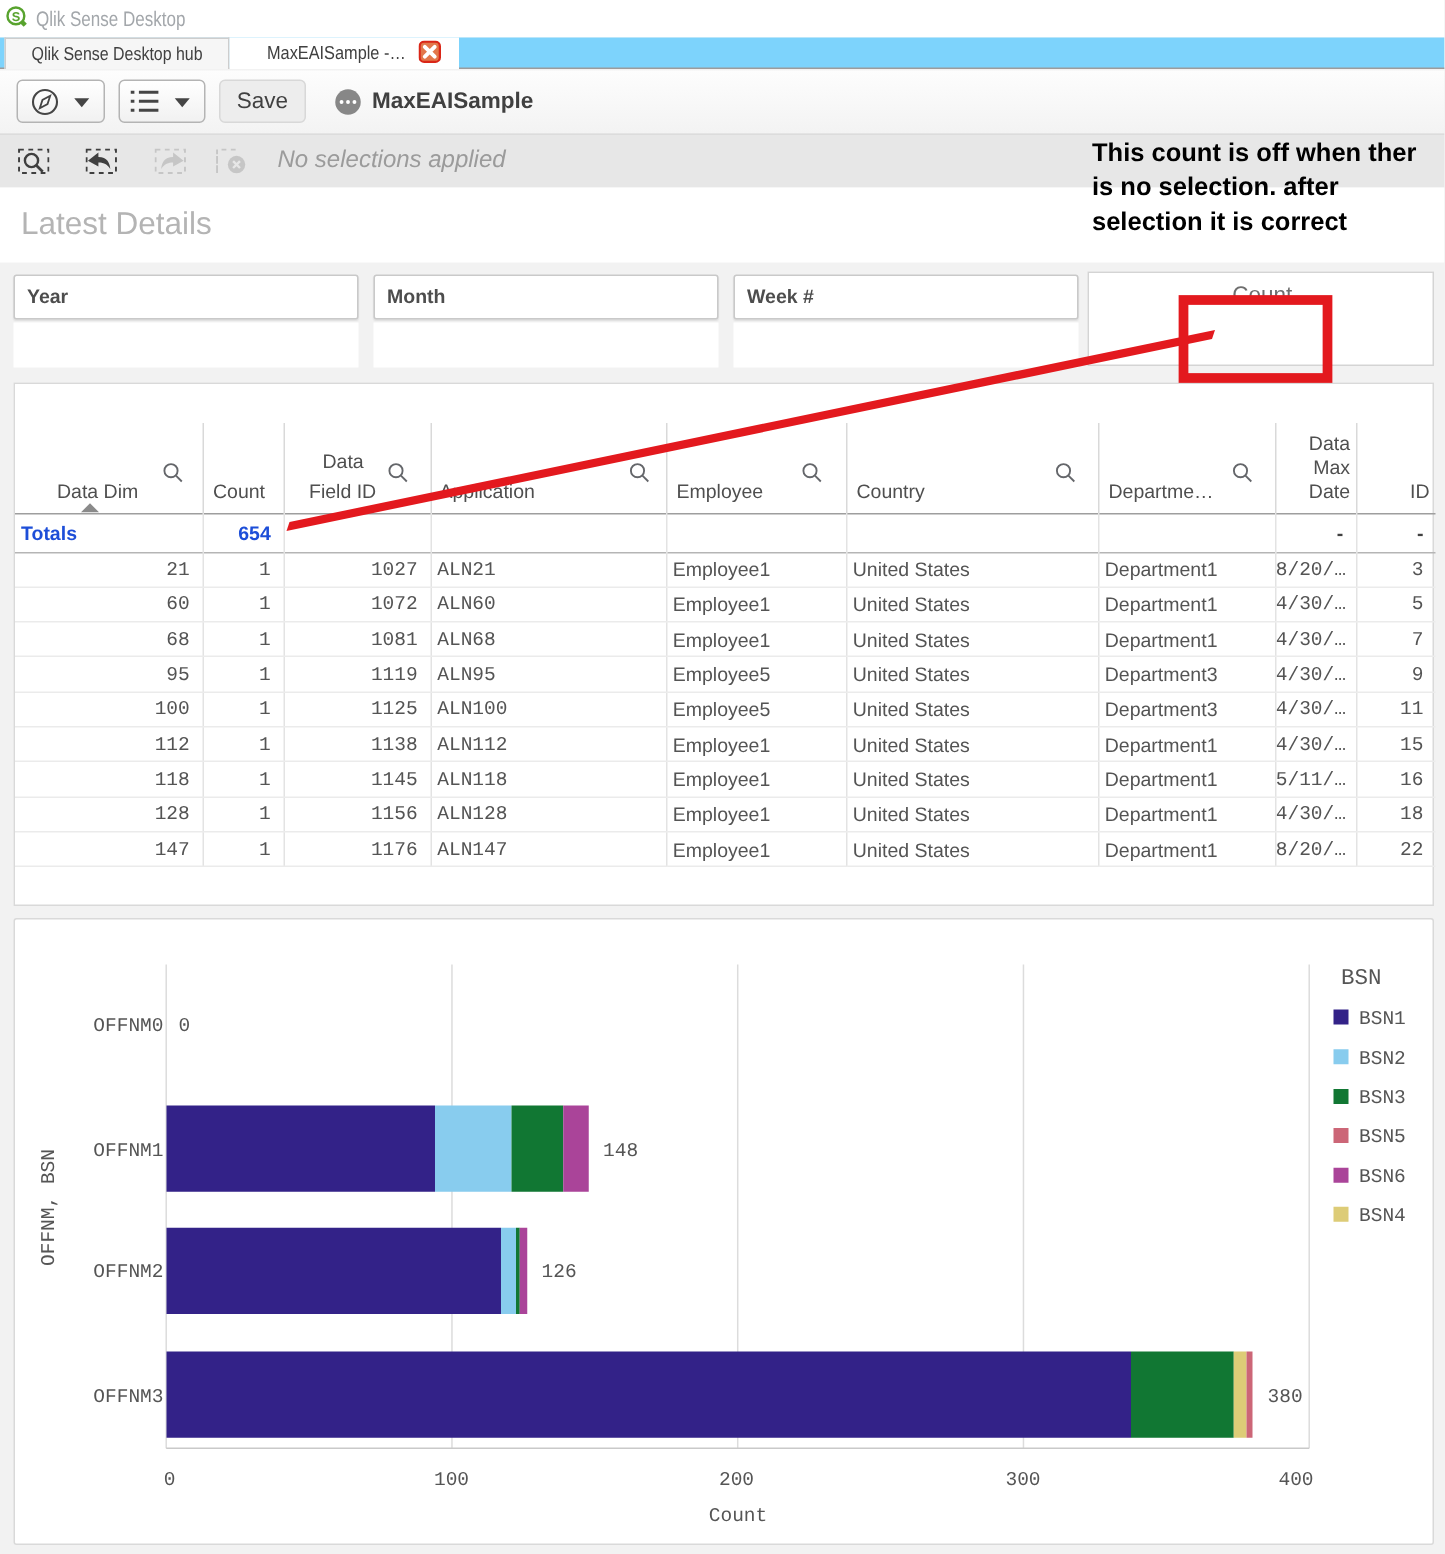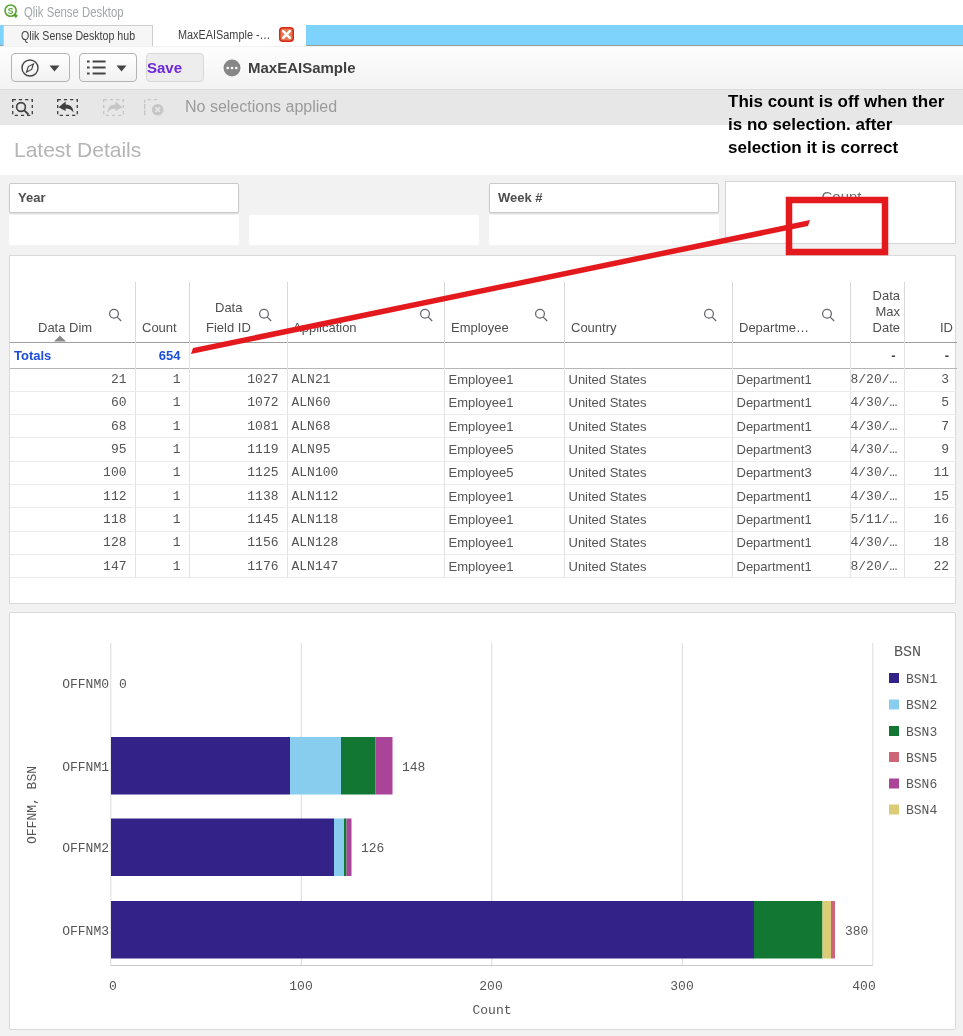--- a/index.html
+++ b/index.html
@@ -5,29 +5,29 @@
   * { margin:0; padding:0; box-sizing:border-box; }
   html,body { width:963px; height:1036px; }
   body { position:relative; background:#f2f2f2; font-family:"Liberation Sans",sans-serif; overflow:hidden; }
   .abs { position:absolute; }
   .mono { font-family:"Liberation Mono",monospace; }
 
   
   #titlebar { left:0; top:0; width:963px; height:25px; background:#ffffff; }
   #tabbar { left:0; top:25px; width:963px; height:21px; background:#7dd3fc; border-bottom:1px solid #9c9c9c; }
   #toolbar { left:0; top:47px; width:963px; height:42px; background:linear-gradient(#fdfdfd,#f3f3f3); }
-  #selbar { left:0; top:89px; width:963px; height:36px; background:#e7e7e7; border-top:1px solid #dcdcdc; }
+  #selbar { left:0; top:89px; width:963px; height:36px; background:#e7e7e7; border-top:1px solid #dcdcdc;font-style:italic; }
   #whiteband { left:0; top:125px; width:963px; height:50px; background:#ffffff; }
 
   .tab { position:absolute; top:0; height:21px; font-size:12.5px; color:#404040; }
   #tab1 { left:3px; width:150px; background:#f6f6f6; border:1px solid #cdcdcd; border-bottom:none; text-align:center; line-height:20px; }
   #tab2 { left:153px; width:153px; background:#ffffff; border-bottom:none; line-height:20px; padding-left:25px; }
 
   .tbtn { position:absolute; top:6px; height:29px; border:1px solid #b4b4b4; border-radius:4px; background:linear-gradient(#ffffff,#f1f1f1); }
-  #savebtn { position:absolute; left:146px; top:6px; width:58px; height:29px; border:1px solid #d8d8d8; border-radius:4px; background:#ededed; color:#6d28d9; font-weight:bold; font-size:15px; line-height:27px; }
+  #savebtn { position:absolute; left:146px; top:6px; width:58px; height:29px; border:1px solid #d8d8d8; border-radius:4px; background:#ededed; color:#404040; font-weight:normal; font-size:15px; text-align:center; line-height:27px; }
 
   #latest { left:14px; top:138px; font-size:21px; color:#b4b4b4; }
 
   .fbox { position:absolute; top:183px; width:230px; height:62px; }
   .ftitle { position:absolute; left:0; top:0; width:230px; height:30px; background:#ffffff; border:1px solid #c9c9c9; border-radius:2px; font-size:13px; font-weight:bold; color:#4d4d4d; line-height:28px; padding-left:8px; box-shadow:0 1px 1px rgba(0,0,0,0.08); }
   .flist { position:absolute; left:0; top:32px; width:230px; height:30px; background:#ffffff; }
 
   #countbox { left:725px; top:181px; width:231px; height:63px; background:#ffffff; border:1px solid #d4d4d4; }
 
   #tablecard { left:9px; top:255px; width:947px; height:349px; background:#ffffff; border:1px solid #d9d9d9; }
@@ -110,20 +110,21 @@
     <div class="abs" style="left:185px;top:8px;font-size:16px;color:#9b9b9b;">No selections applied</div>
   </div>
   <div class="abs" id="whiteband"></div>
   <div class="abs" id="latest">Latest Details</div>
 
   <div class="fbox" style="left:9px;">
     <div class="ftitle">Year</div>
     <div class="flist"></div>
   </div>
   <div class="fbox" style="left:249px;">
+    <div class="ftitle">Month</div>
     <div class="flist"></div>
   </div>
   <div class="fbox" style="left:489px;">
     <div class="ftitle">Week #</div>
     <div class="flist"></div>
   </div>
   <div class="abs" id="countbox">
     <div class="abs" style="left:0;top:6px;width:231px;text-align:center;font-size:15px;color:#6e6e6e;">Count</div>
   </div>
   <svg class="abs" style="left:0;top:0;pointer-events:none;z-index:50" width="963" height="1036" viewBox="0 0 963 1036">

